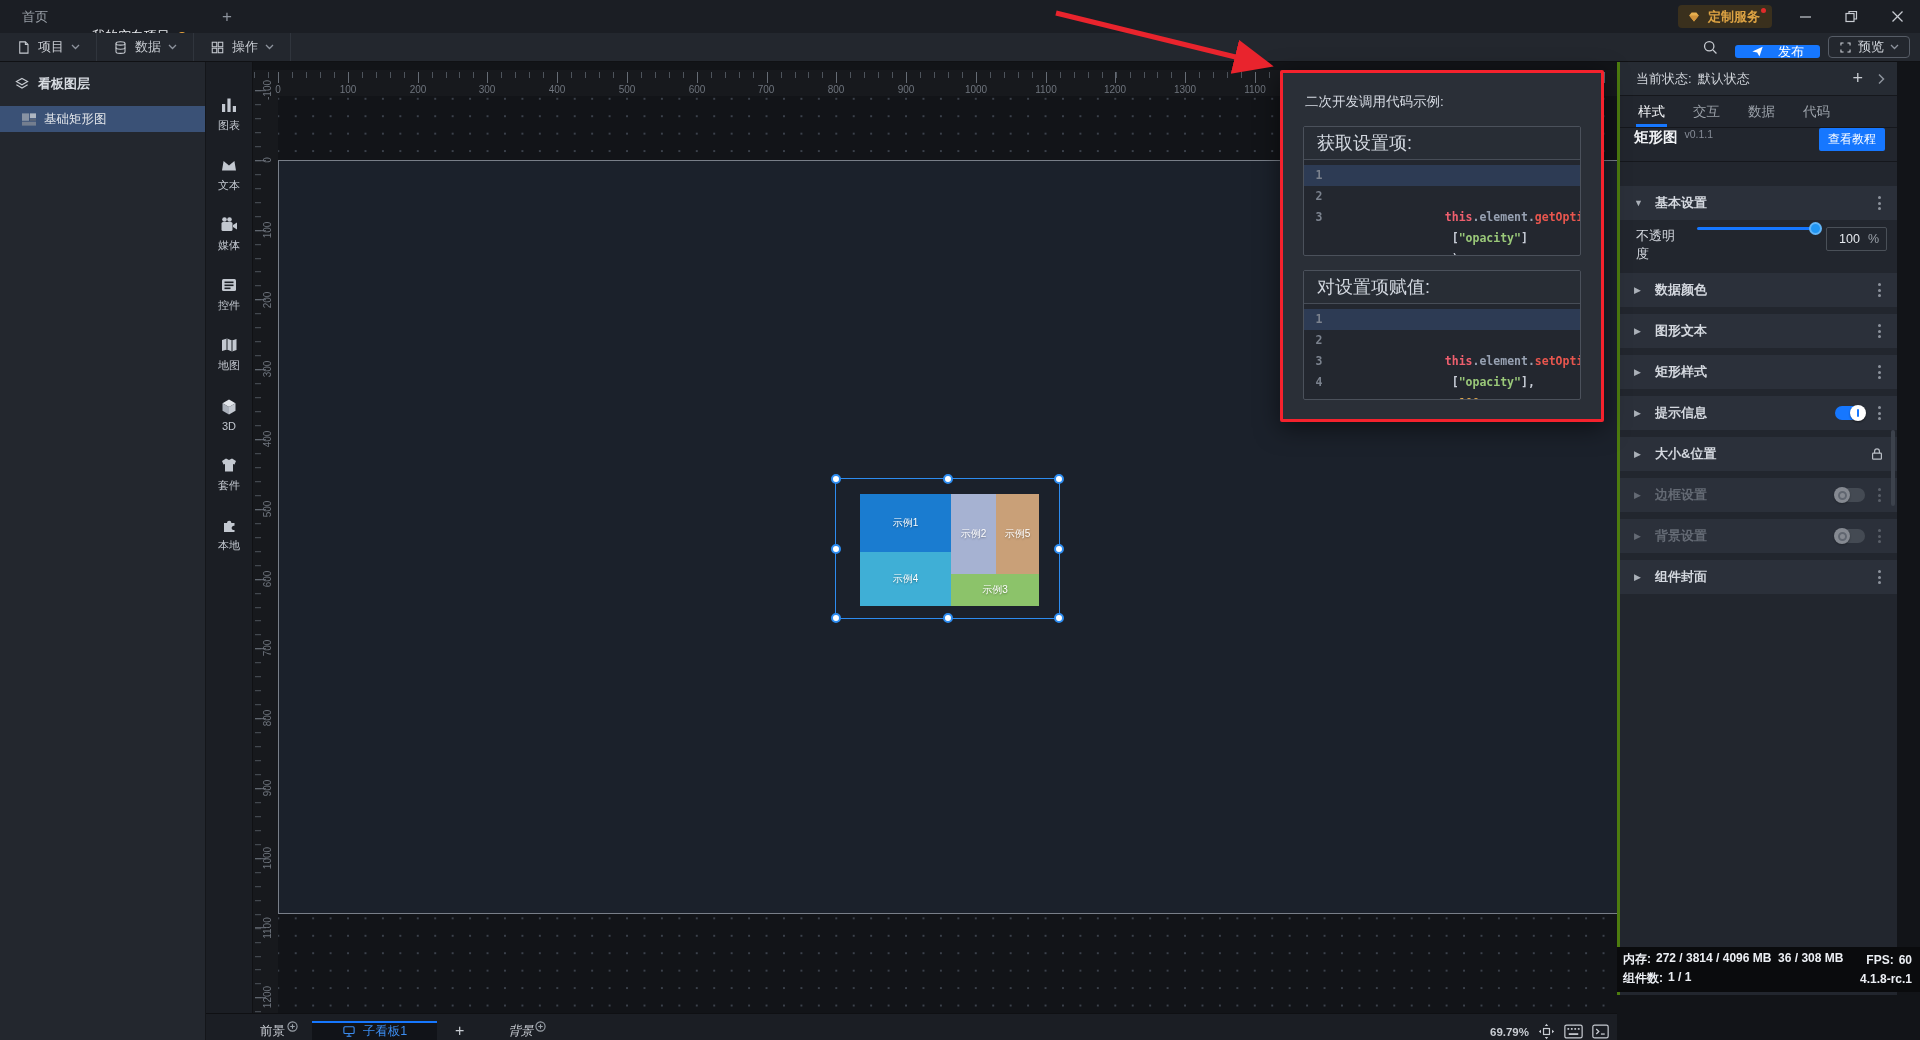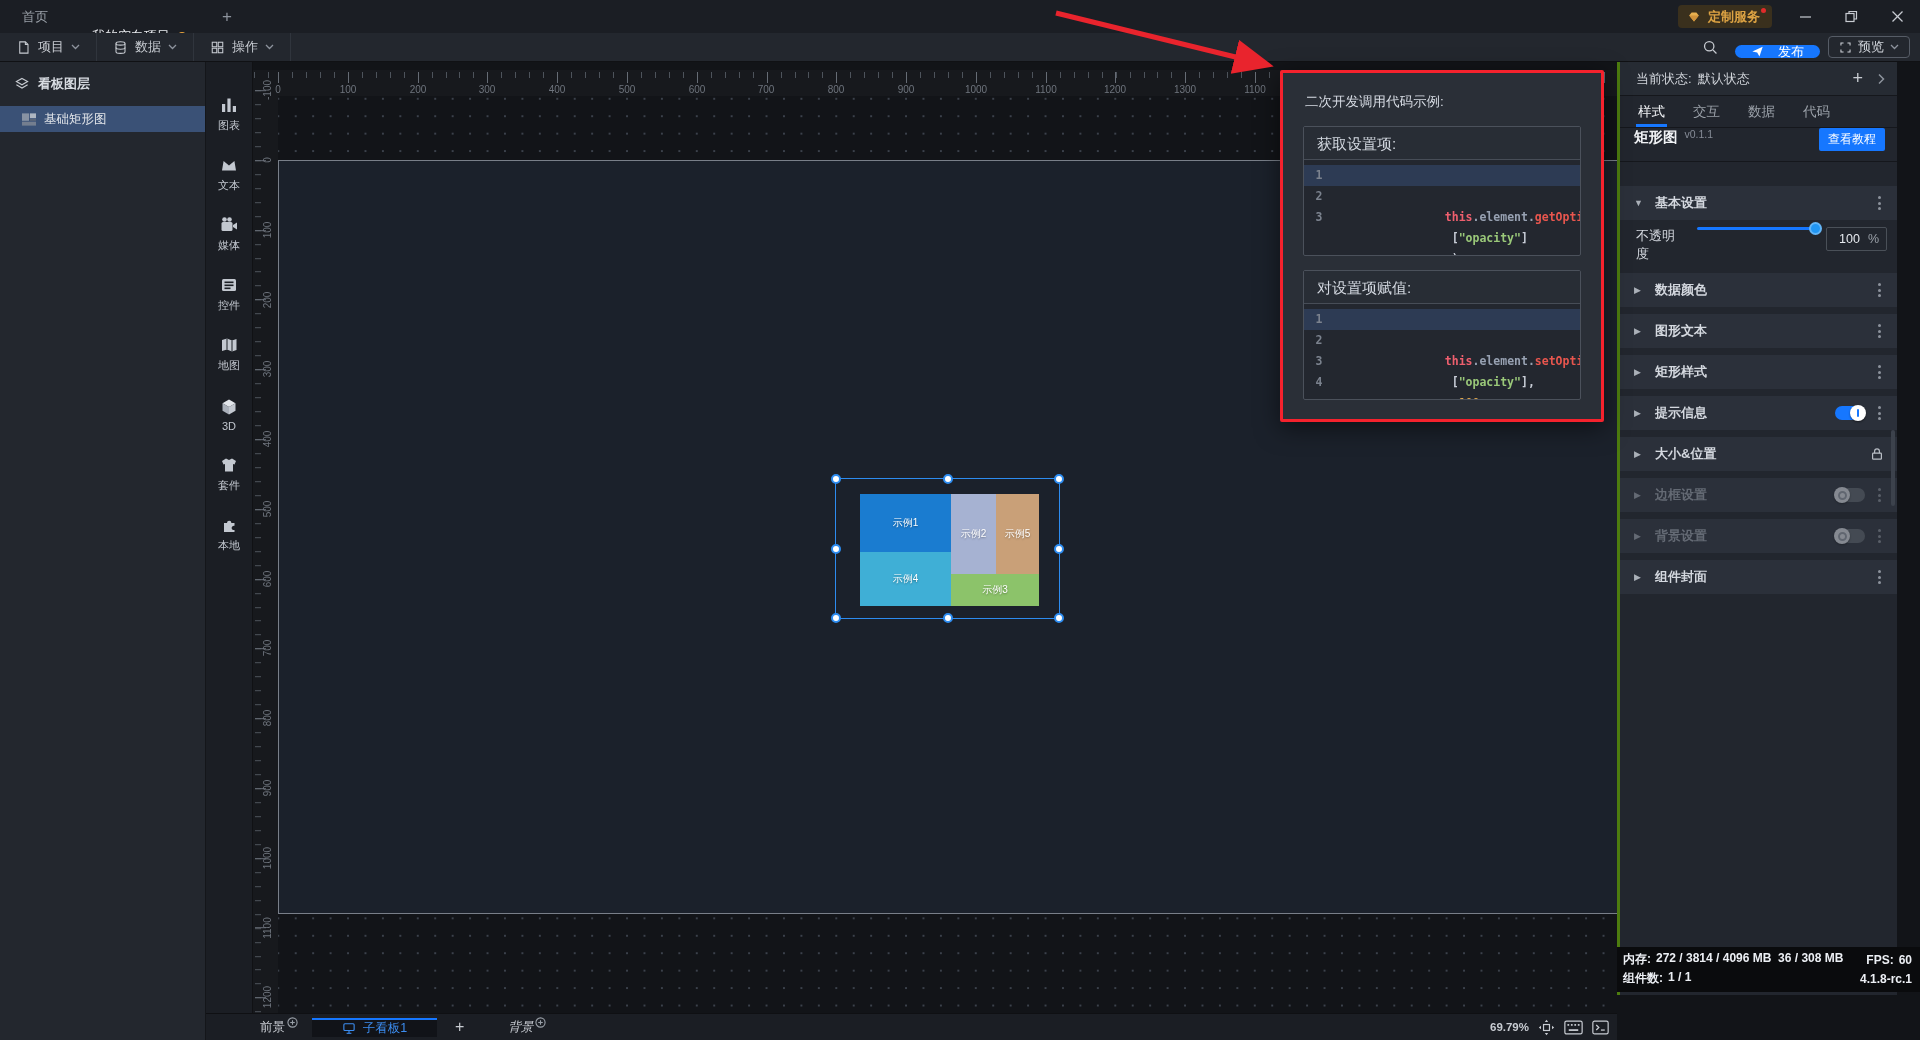--- a/index.html
+++ b/index.html
@@ -15,21 +15,21 @@
   .tb-new { display:flex; align-items:center; padding:0 14px; color:#8d939d; font-size:17px; }
   .tb-spacer { flex:1; }
   .cs-badge { display:flex; align-items:center; gap:6px; margin:5px 10px; padding:0 12px 0 8px; background:#3a301d; border-radius:4px; color:#dda343; font-weight:bold; font-size:13px; position:relative; }
   .cs-red { position:absolute; right:6px; top:3px; width:5px; height:5px; border-radius:50%; background:#e02b2b; }
   .winbtn { width:46px; display:flex; align-items:center; justify-content:center; color:#c8ccd2; }
   
   .menubar { position:absolute; left:0; top:33px; width:1920px; height:29px; background:#23272e; border-bottom:1px solid #101114; display:flex; align-items:stretch; z-index:10; }
   .mb-item { display:flex; align-items:center; gap:7px; padding:0 16px; border-right:1px solid #30353d; color:#c8ccd2; font-size:13px; }
   .mb-spacer { flex:1; }
   .mb-search { display:flex; align-items:center; padding:0 12px; }
-  .btn-publish { display:flex; align-items:center; gap:14px; background:#1677ff; color:#fff; border-radius:8px; margin:12px 8px 3px 4px; padding:0 16px; font-size:13px; }
+  .btn-publish { display:flex; align-items:center; gap:14px; background:#1677ff; color:#fff; border-radius:3px; margin:12px 8px 3px 4px; padding:0 16px; font-size:13px; }
   .btn-preview { display:flex; align-items:center; gap:6px; border:1px solid #565c66; color:#d0d4da; border-radius:4px; margin:3px 10px 3px 0; padding:0 10px; font-size:13px; }
 
   
   .layer-panel { position:absolute; left:0; top:62px; width:206px; height:978px; background:#23272e; border-right:1px solid #14161a; z-index:5; }
   .lp-header { display:flex; align-items:center; gap:8px; height:44px; padding:0 14px; color:#d8dce2; font-size:13px; font-weight:bold; }
   .lp-item { display:flex; align-items:center; gap:8px; height:26px; padding:0 14px 0 22px; color:#e3e6ea; font-size:12.5px; }
   .lp-item.selected { background:#3a5176; }
 
   
   .dock { position:absolute; left:206px; top:62px; width:47px; height:951px; background:#1b1e24; border-right:1px solid #101114; display:flex; flex-direction:column; align-items:center; padding-top:30px; gap:16px; z-index:5; }
@@ -61,21 +61,21 @@
   .h-ml{left:-5px;top:calc(50% - 5px)} .h-mr{right:-5px;top:calc(50% - 5px)}
   .h-bl{left:-5px;bottom:-5px} .h-bm{left:calc(50% - 5px);bottom:-5px} .h-br{right:-5px;bottom:-5px}
   .treemap { position:absolute; left:24px; top:15px; width:179px; height:112px; }
   .tm-cell { position:absolute; display:flex; align-items:center; justify-content:center; }
   .tm-cell span { font-size:10px; color:#fff; text-shadow:0 1px 2px rgba(0,0,0,.35); }
 
   
   .popup { position:absolute; left:1280px; top:70px; width:324px; height:352px; background:#2a2f37; border:3px solid #f5222d; border-radius:2px; z-index:30; box-shadow:0 6px 24px rgba(0,0,0,.5); }
   .pp-title { margin:20px 22px 15px 22px; font-size:13.5px; color:#d6dbe3; }
   .code-box { margin:0 20px 14px 20px; border:1px solid #4b515b; border-radius:2px; height:130px; overflow:hidden; background:#23272f; }
-  .cb-header { height:33px; line-height:33px; padding-left:13px; background:#282d35; border-bottom:1px solid #474d57; color:#d3d8e0; font-size:15px; }
+  .cb-header { height:33px; line-height:33px; padding-left:13px; background:#282d35; border-bottom:1px solid #474d57; color:#d3d8e0; font-size:18px; }
   .cb-code { padding-top:5px; }
   .code-line { display:flex; height:21px; line-height:21px; font-family:"DejaVu Sans Mono",monospace; font-size:11.5px; font-weight:600; }
   .code-line.hl { background:#2d3b54; }
   .ln { width:30px; text-align:center; color:#7b828e; flex:none; }
   .code-text { white-space:pre; }
   .kw { color:#ee5f6e; font-weight:bold; }
   .pl { color:#97a1b2; }
   .fn { color:#e8564e; }
   .pu { color:#c9ced8; }
   .str { color:#9ac879; }
@@ -117,21 +117,21 @@
   .sec-row.disabled .toggle { opacity:.55; }
   .opacity-row { height:40px; margin-bottom:6px; display:flex; padding:0 10px 0 16px; gap:10px; }
   .op-label { color:#d4d8df; font-size:13px; }
   .slider { margin-left:auto; width:122px; height:3px; background:#1677ff; border-radius:2px; position:relative; }
   .slider .knob { position:absolute; right:-6px; top:-5px; width:13px; height:13px; background:#2196f3; border:2px solid #64b5f6; border-radius:50%; }
   .op-box { width:62px; height:24px; border:1px solid #4a5058; border-radius:2px; display:flex; align-items:center; justify-content:flex-end; padding:0 7px; gap:8px; color:#e6e9ee; font-size:12.5px; }
   .op-unit { color:#9aa0a8; }
   .insp-scrollthumb { position:absolute; right:2px; top:368px; width:4px; height:76px; background:#3c424c; border-radius:2px; }
 
   
-  .bottombar { position:absolute; left:206px; top:1013px; width:1411px; height:27px; background:#1b1e24; border-top:1px solid #0f1013; display:flex; align-items:center; z-index:6; }
+  .bottombar { position:absolute; left:206px; top:1013px; width:1411px; height:27px; background:#1b1e24; border-top:1px solid #0f1013; display:flex; align-items:flex-end; z-index:6; }
   .bb-label { display:flex; align-items:center; gap:2px; color:#c8ccd2; font-size:12.5px; padding:0 6px; }
   .bb-label.fg { margin-left:48px; }
   .bb-label.bg { margin-left:20px;font-style:italic; }
   .sup-plus { transform:translateY(-5px); }
   .bb-tab { width:125px; margin-left:8px; background:#111318; border-top:2px solid #1677ff; display:flex; align-items:center; justify-content:center; gap:7px; color:#3c8df0; font-size:12.5px; }
   .bb-plus { display:flex; align-items:center; padding:0 18px; color:#c8ccd2; font-size:16px; }
   .bb-right { margin-left:auto; display:flex; align-items:center; gap:9px; padding-right:8px; }
   .bb-zoom { color:#c8ccd2; font-size:11.5px; font-weight:bold; }
 
   

